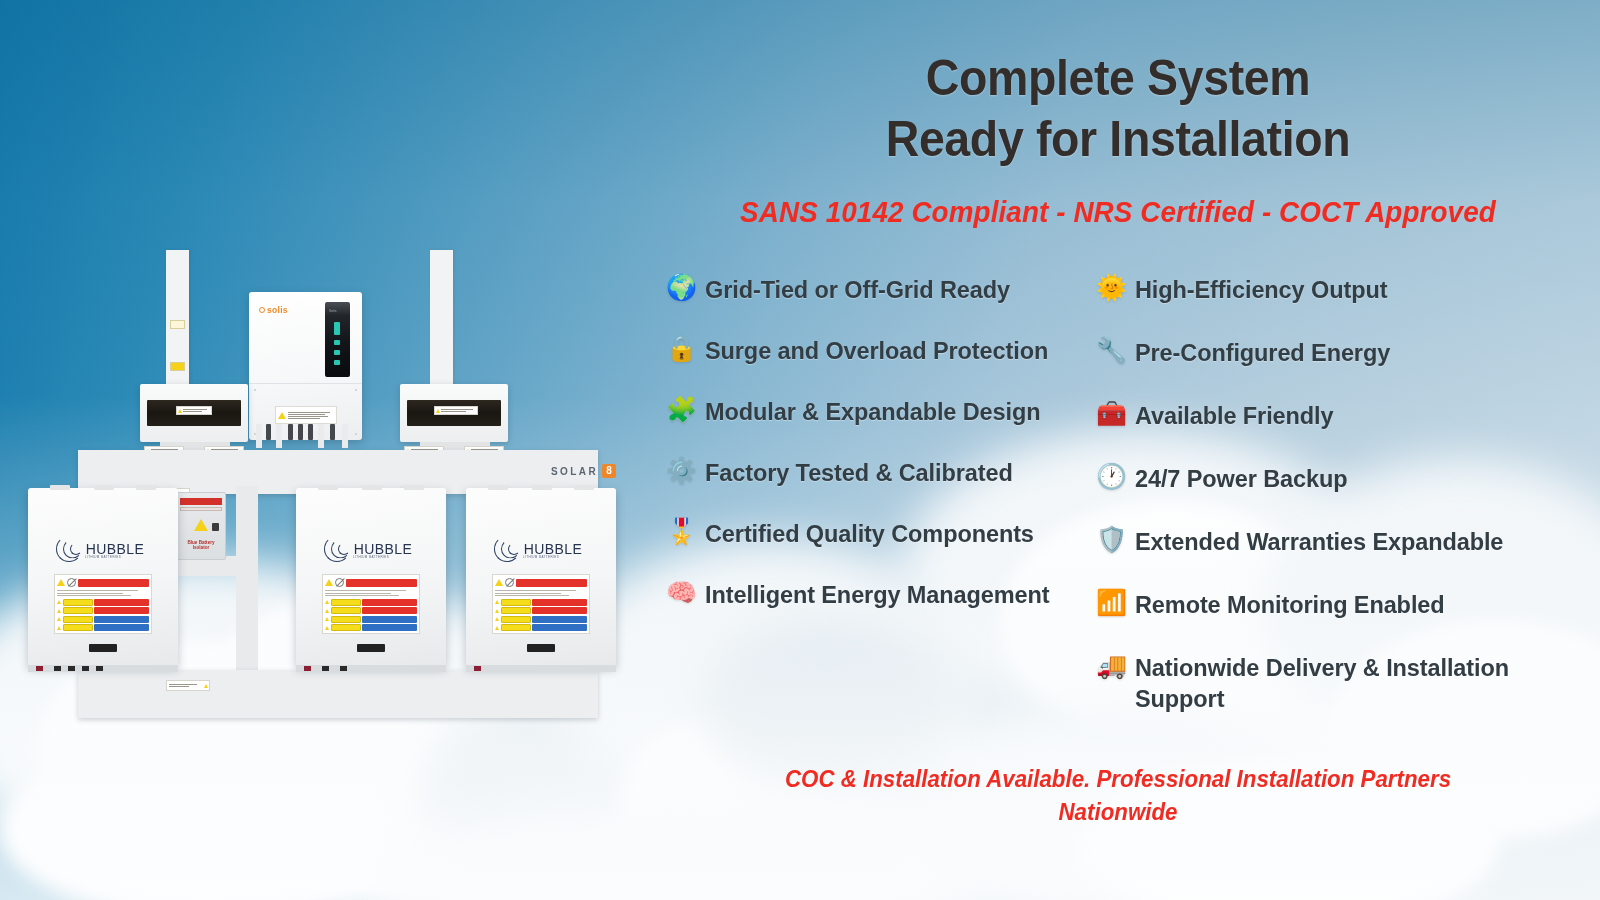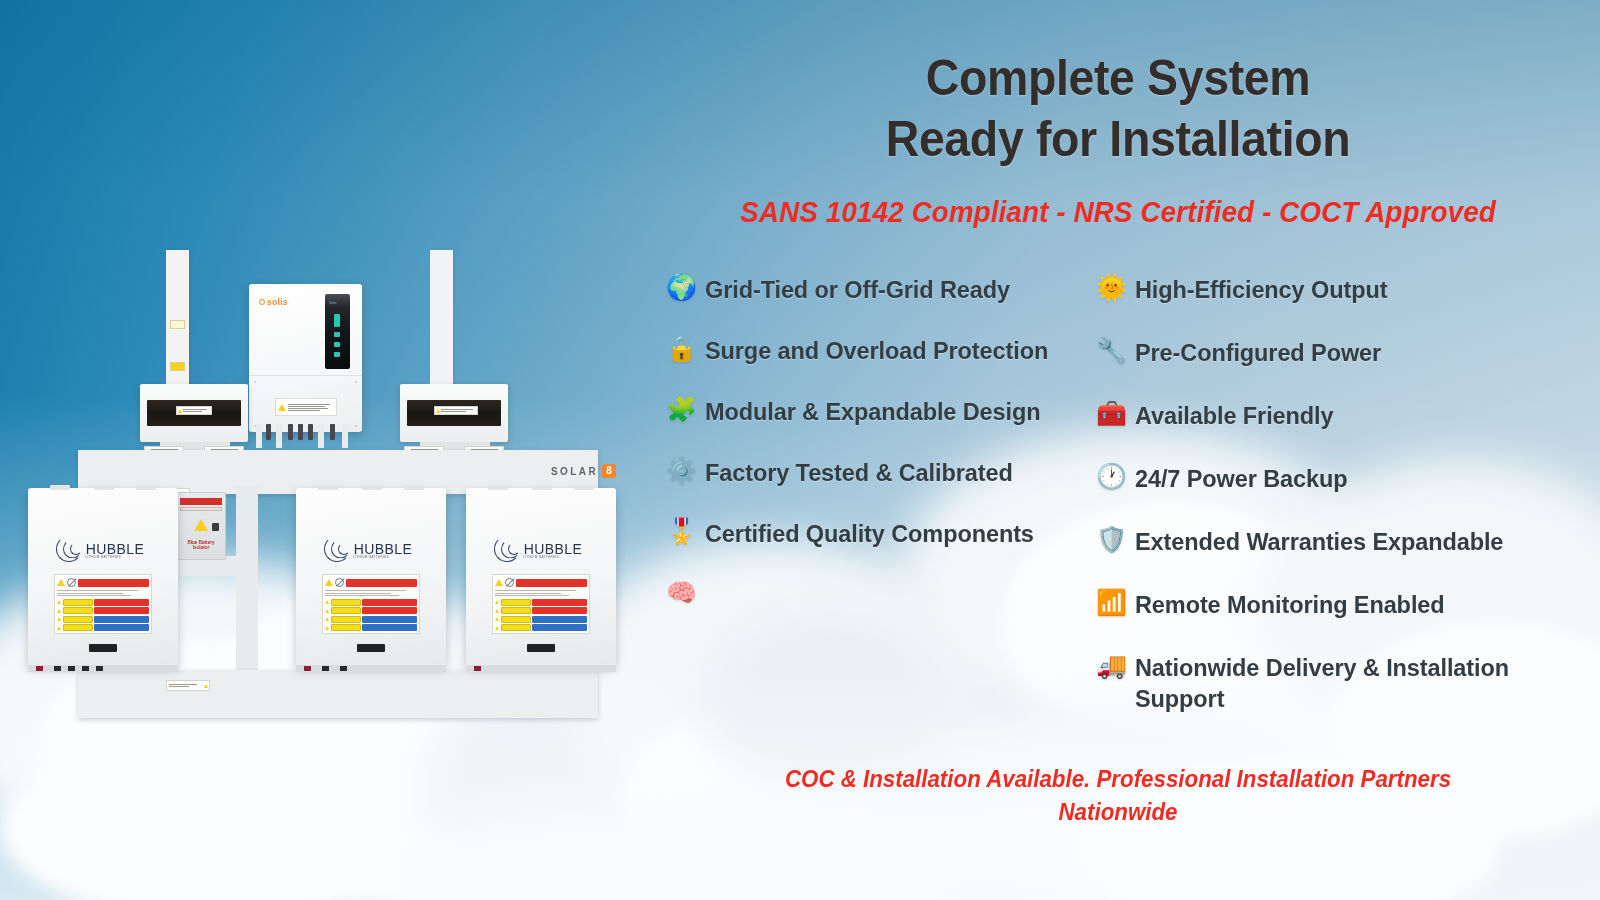--- a/index.html
+++ b/index.html
@@ -68,21 +68,21 @@
   .trunk-l { left:148px; top:12px; height:152px; }
   .trunk-r { left:412px; top:12px; height:152px; }
   .trunk-lbl {
     position:absolute; width:15px; height:9px; background:#fdf6d8;
     border:0.5px solid #d8cf9a; font-size:3px; line-height:9px;
     text-align:center; color:#6b6443;
   }
 
   
   .inverter {
-    position:absolute; left:231px; top:46px; width:113px; height:148px;
+    position:absolute; left:231px; top:54px; width:113px; height:148px;
     background:linear-gradient(170deg,#ffffff 0%,#f6f7f8 60%,#eceef0 100%);
     border-radius:3px; box-shadow:0 3px 8px rgba(35,55,70,0.26);text-decoration:underline;
   }
   .inv-upper { position:absolute; left:0; top:0; right:0; height:92px;
                border-bottom:1px solid #e0e3e6; }
   .inv-logo  { position:absolute; left:10px; top:13px; font-size:8.5px;
                font-weight:bold; color:#f08a28; letter-spacing:.3px;
                display:flex; align-items:center; gap:2px; }
   .inv-logo-dot { width:6px; height:6px; border:1.4px solid #f08a28; border-radius:50%; }
   .inv-screen {
@@ -604,31 +604,32 @@
         <div class="fitem">
           <span class="ficon">⚙️</span>
           <span class="ftext">Factory Tested &amp; Calibrated</span>
         </div>
         <div class="fitem">
           <span class="ficon">🎖️</span>
           <span class="ftext">Certified Quality Components</span>
         </div>
         <div class="fitem">
           <span class="ficon">🧠</span>
+          <span class="ftext">Intelligent Energy Management</span>
         </div>
       </div>
 
       <div class="fcol col-right">
         <div class="fitem">
           <span class="ficon">🌞</span>
           <span class="ftext">High-Efficiency Output</span>
         </div>
         <div class="fitem">
           <span class="ficon">🔧</span>
-          <span class="ftext">Pre-Configured Power</span>
+          <span class="ftext">Pre-Configured Energy</span>
         </div>
         <div class="fitem">
           <span class="ficon">🧰</span>
           <span class="ftext">Available Friendly</span>
         </div>
         <div class="fitem">
           <span class="ficon">🕐</span>
           <span class="ftext">24/7 Power Backup</span>
         </div>
         <div class="fitem">

